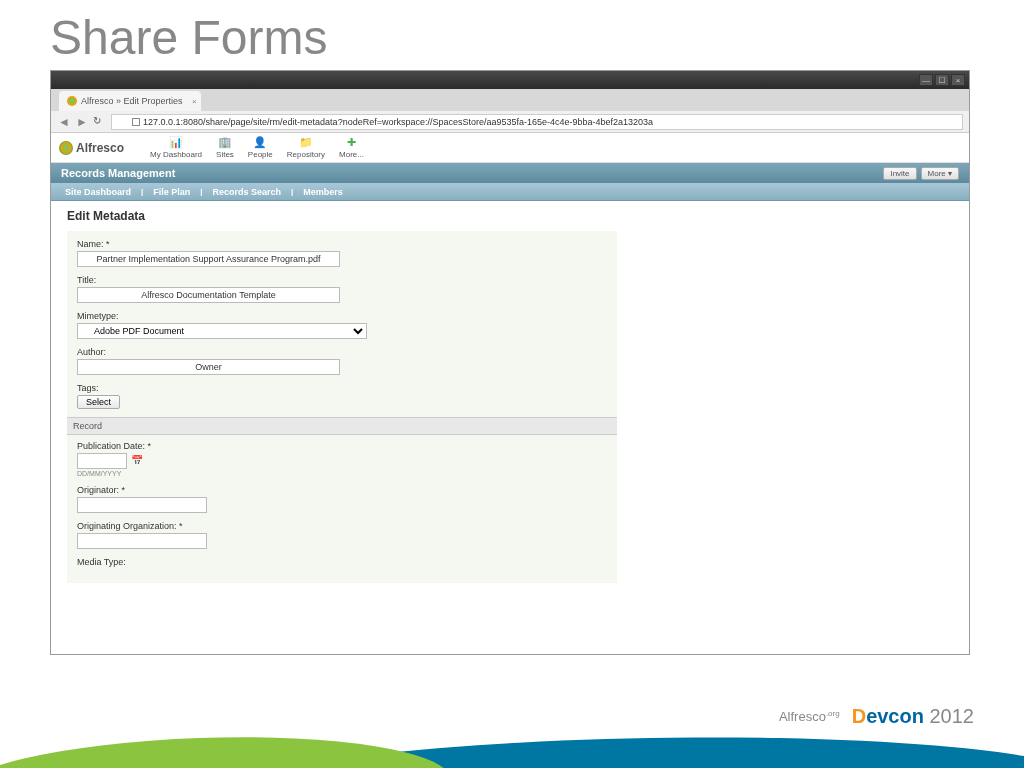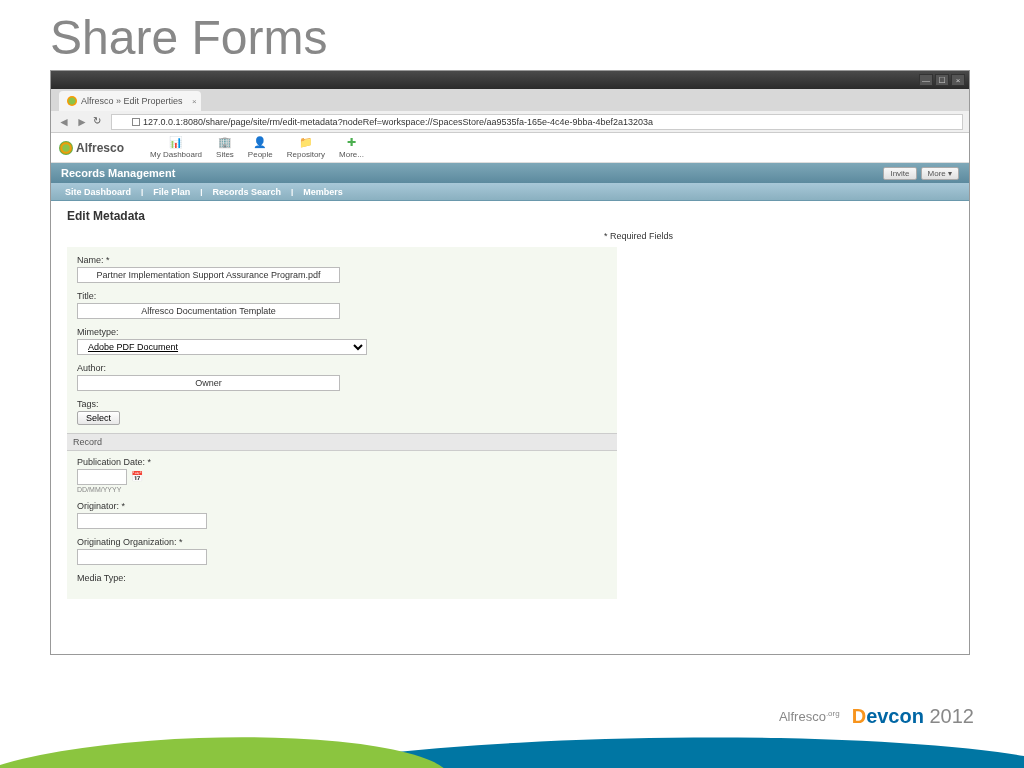--- a/index.html
+++ b/index.html
@@ -189,22 +189,21 @@
     border: 1px solid #bbb; 
     background: #fff;
     resize: none;
   }
   .form-select { 
     width: 290px; 
     height: 16px; 
     border: 1px solid #bbb; 
     background: #fff; 
     font-size: 9px;
-    padding: 0 6px;
-    text-decoration: underline;
+    padding: 0 12px;
   }
   .select-btn { 
     background: linear-gradient(#fff, #e8e8e8); 
     border: 1px solid #aaa; 
     padding: 1px 8px; 
     font-size: 9px;
     border-radius: 2px;
   }
   
   .section-header { 
@@ -340,21 +339,20 @@
     <span class="site-nav-sep">|</span>
     <span class="site-nav-item">File Plan</span>
     <span class="site-nav-sep">|</span>
     <span class="site-nav-item">Records Search</span>
     <span class="site-nav-sep">|</span>
     <span class="site-nav-item">Members</span>
   </div>
 
   <div class="content-area">
     <div class="page-title">Edit Metadata</div>
-    <div class="required-note">* Required Fields</div>
 
     <div class="form-area">
 
       <div class="form-field">
         <label class="form-label">Name: *</label>
         <input class="form-input wide" value="Partner Implementation Support Assurance Program.pdf" style="">
       </div>
 
       <div class="form-field">
         <label class="form-label">Title:</label>

